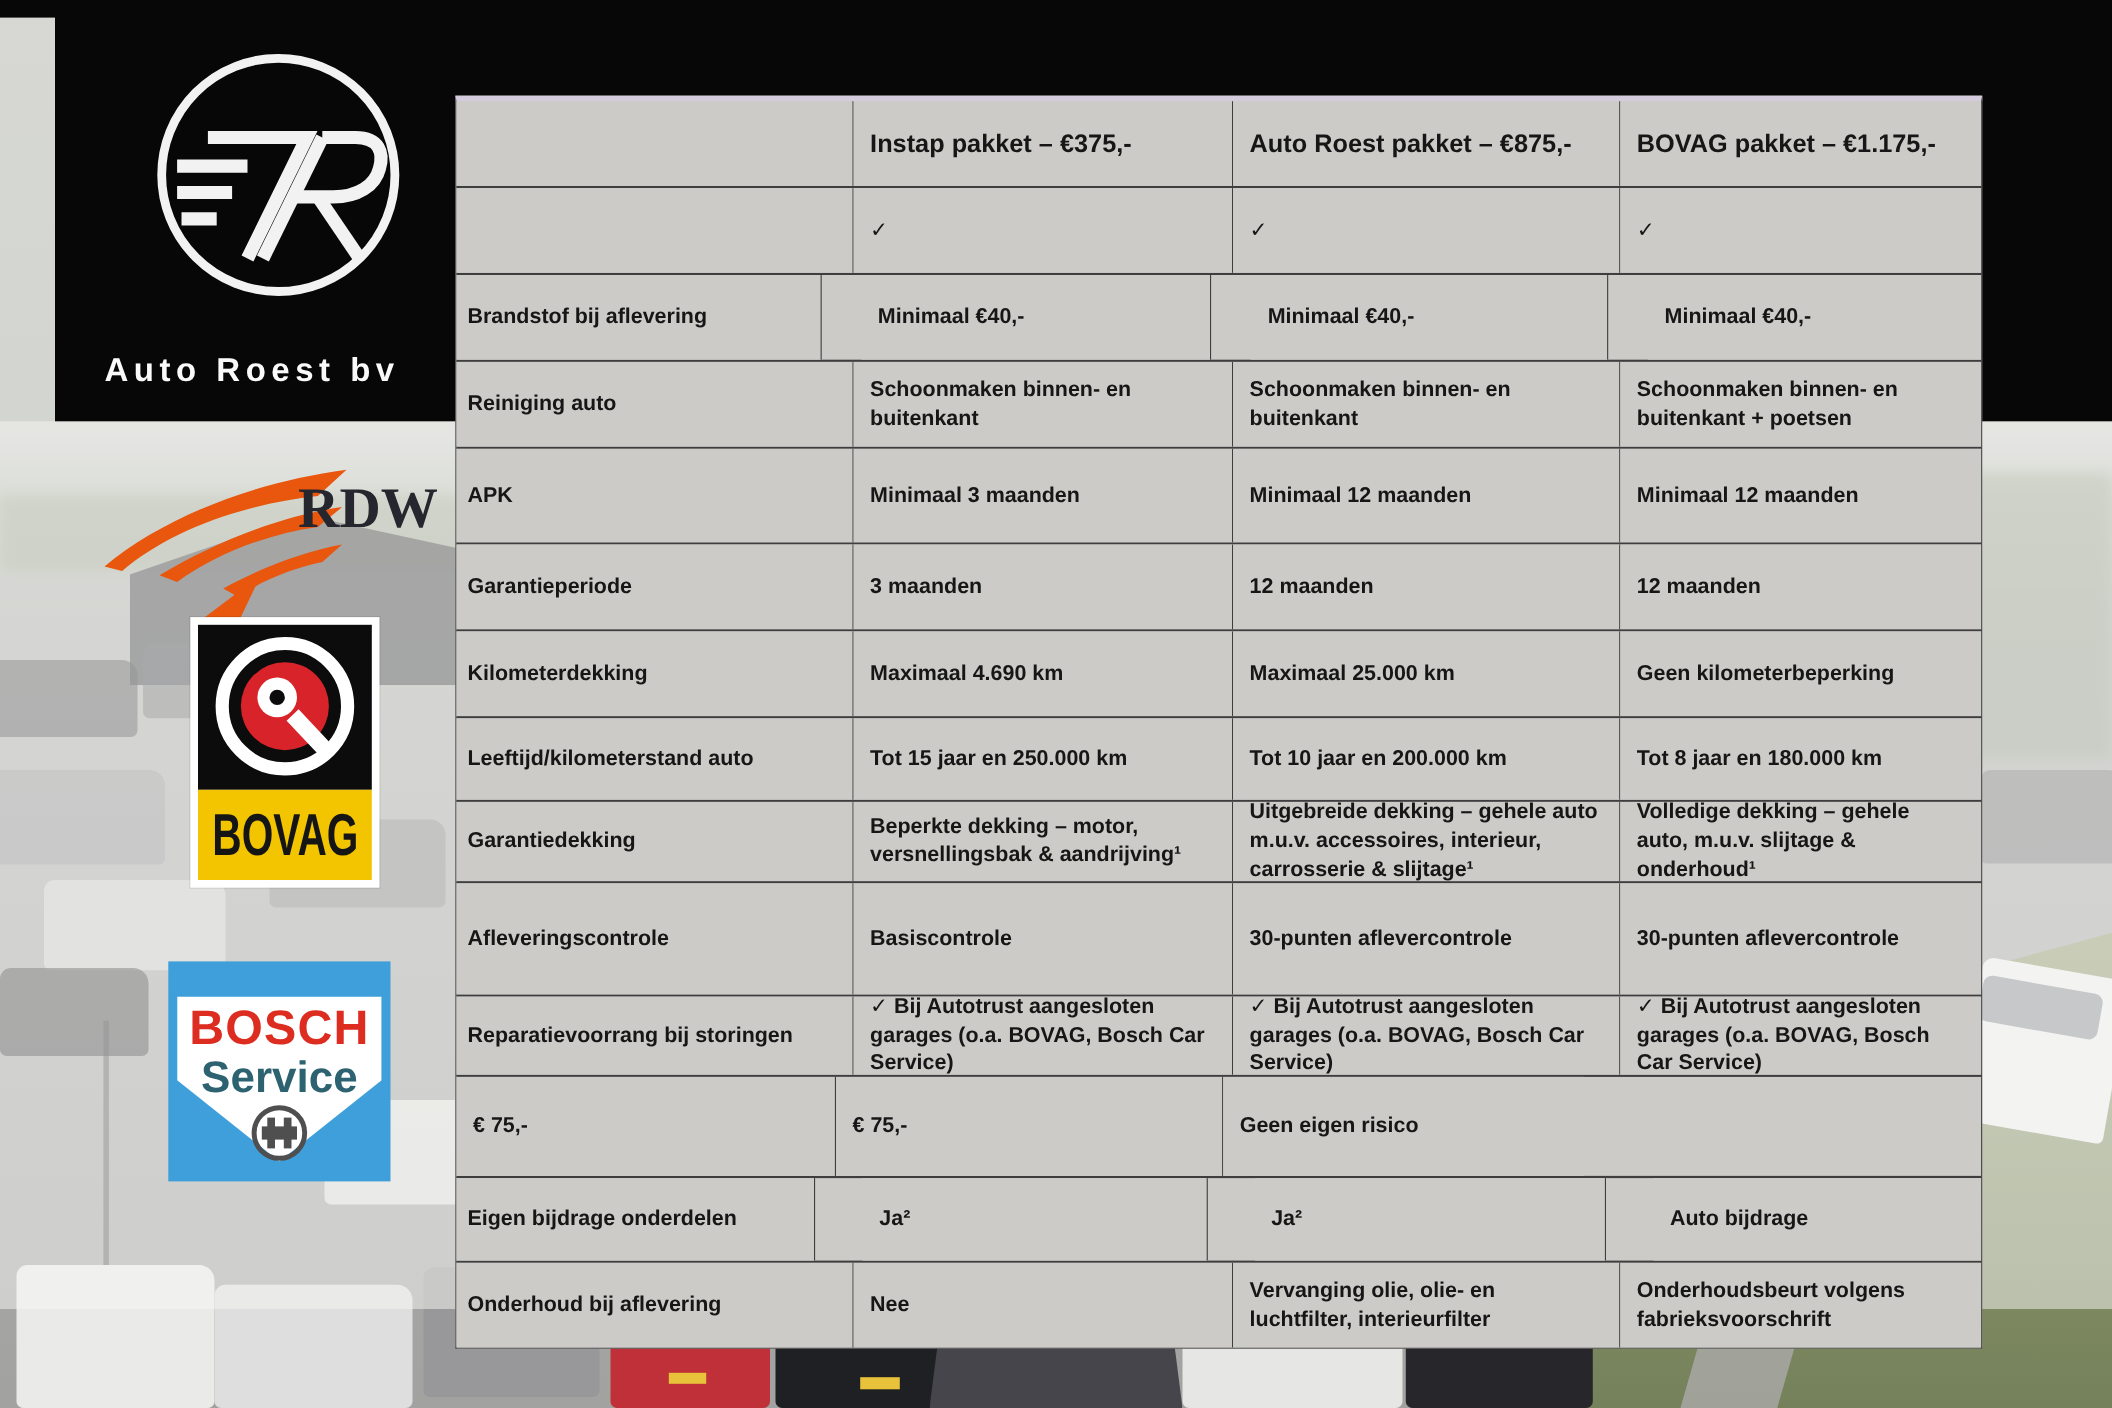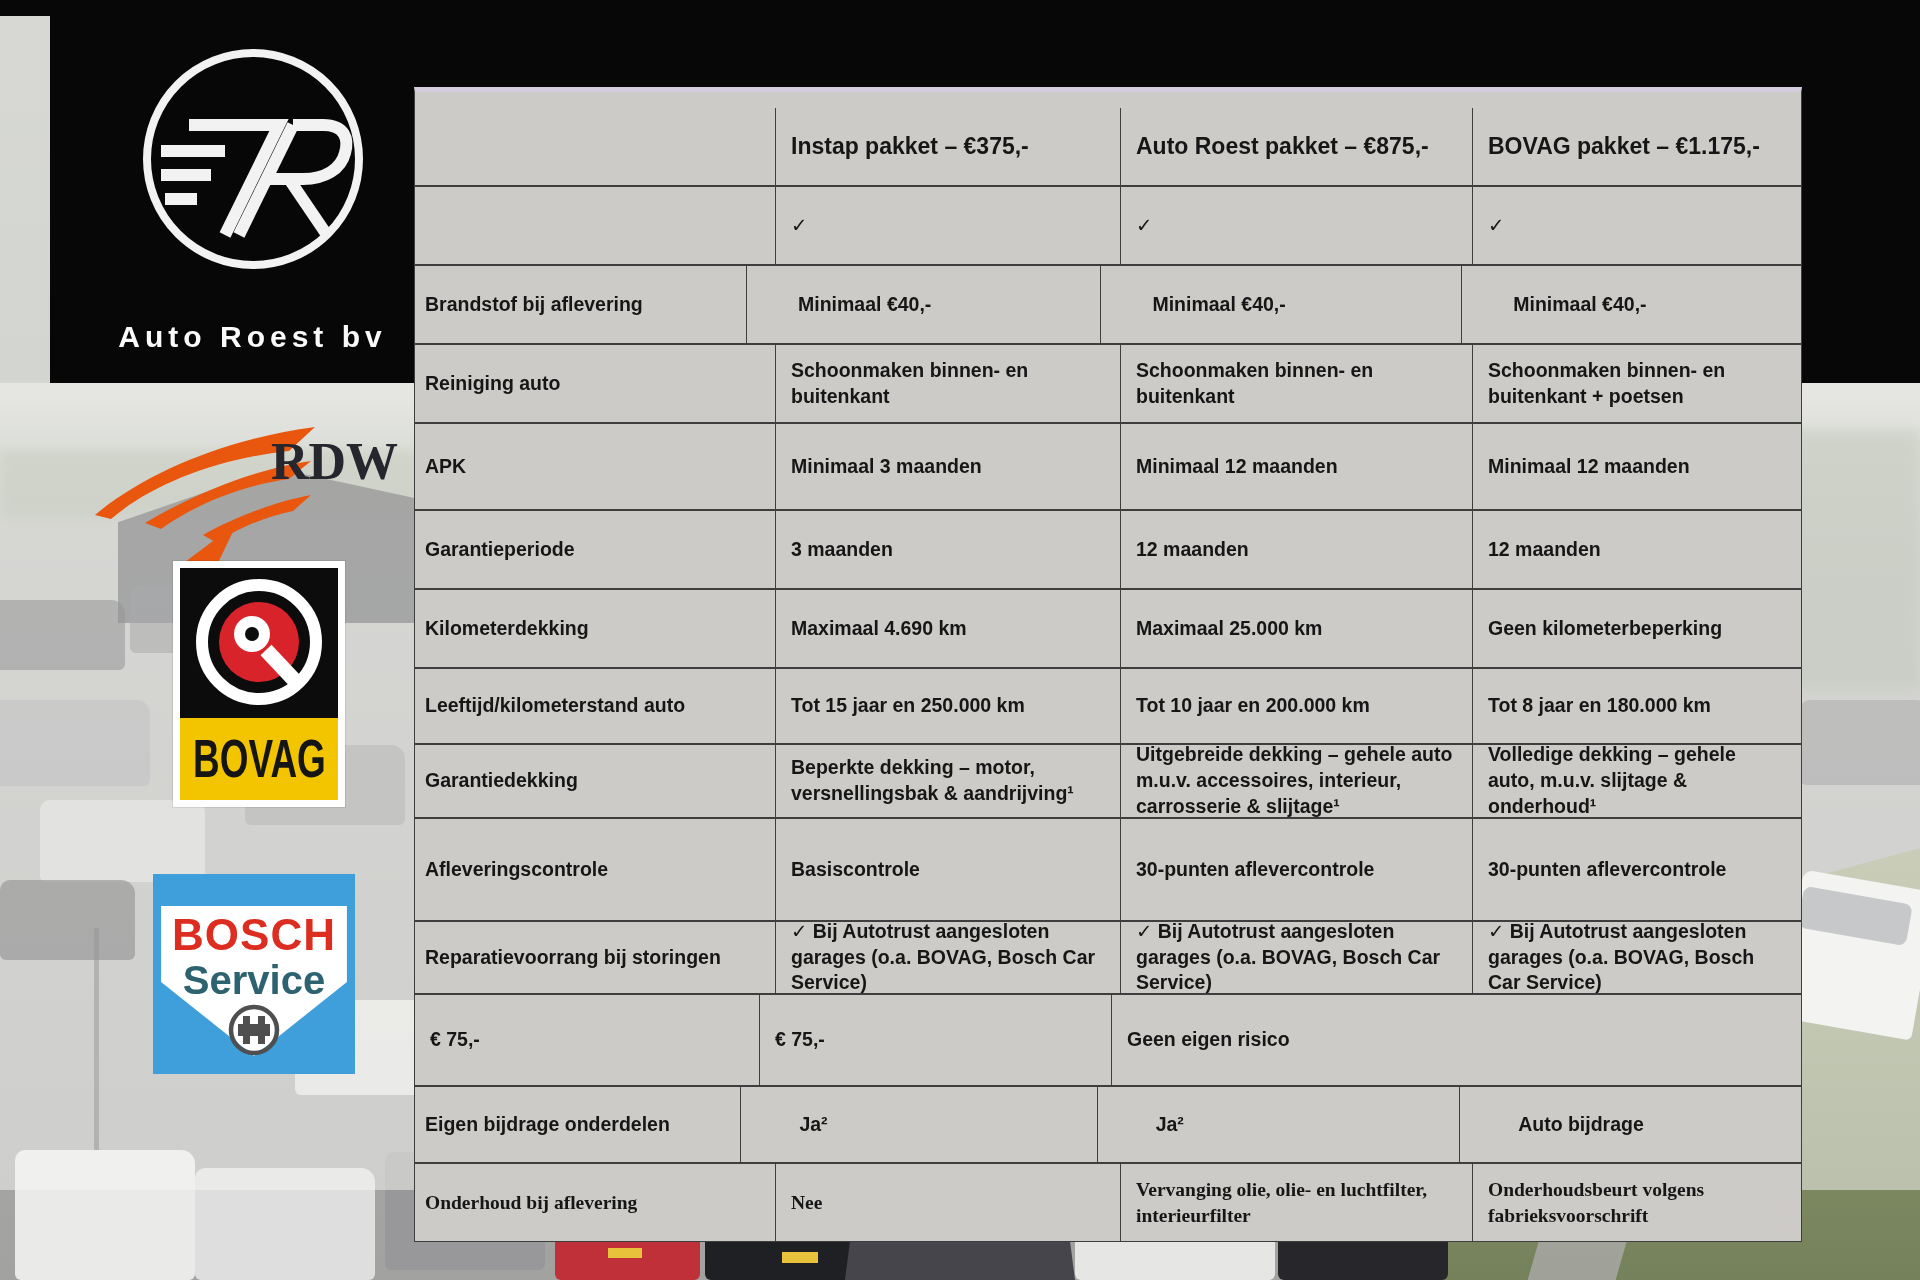--- a/index.html
+++ b/index.html
@@ -12,21 +12,21 @@
     background:linear-gradient(180deg,#d7d8d4 0%,#d3d5d0 31%,#bcc0b6 36%,#b2b3af 44%,#a9a9a7 75%,#a2a2a0 100%);}
   .ph{position:absolute;}
   .blur{filter:blur(6px);}
   .car{border-radius:10px 14px 6px 6px;}
   .fade-overlay{position:absolute;left:0;top:383px;width:1920px;height:807px;
     background:rgba(246,246,243,.52);}
 
   
   .topstrip{left:0;top:0;width:1920px;height:16px;background:var(--band_black);}
   .band{left:50px;top:0;width:1870px;height:383px;background:var(--band_black);}
-  .company{left:95px;top:320px;width:315px;text-align:center;color:#fafafa;
+  .company{left:95px;top:320px;width:315px;text-align:left;color:#fafafa;
     font-size:30px;font-weight:bold;letter-spacing:5px;}
 
   
   .rdw{left:85px;top:415px;width:320px;height:150px;}
   
   .bovag{left:173px;top:561px;width:172px;height:246px;background:#fff;
     box-sizing:border-box;padding:7px;box-shadow:0 0 0 1px rgba(0,0,0,.08);}
   .bovag-top{width:100%;height:150px;background:var(--bovag_black);}
   .bovag-bottom{width:100%;height:82px;background:var(--bovag_yellow);display:flex;
     align-items:center;justify-content:center;}
@@ -149,21 +149,21 @@
     <div class="bosch-line2">Service</div>
     <svg class="bosch-sym" width="60" height="60" viewBox="-30 -30 60 60">
       <circle r="23" fill="none" stroke="#4f4f4f" stroke-width="4.5"></circle>
       <rect x="-16" y="-6" width="32" height="12" fill="#4f4f4f"></rect>
       <rect x="-11" y="-14" width="7" height="28" fill="#4f4f4f"></rect>
       <rect x="4" y="-14" width="7" height="28" fill="#4f4f4f"></rect>
     </svg>
   </div>
 
   <div class="abs pkg-table">
-    <div class="trow head first" style="height:77px;margin-top:16px;">
+    <div class="trow head first" style="height:77px;">
       <div class="cell c0"></div>
       <div class="cell c1">Instap pakket – €375,-</div>
       <div class="cell c2">Auto Roest pakket – €875,-</div>
       <div class="cell c3">BOVAG pakket – €1.175,-</div>
     </div>
     <div>
         <div class="trow" style="height: 77px;">
           <div class="cell c0"></div>
           <div class="cell c1">✓</div>
           <div class="cell c2">✓</div>
@@ -227,21 +227,21 @@
           <div class="cell c1">€ 75,-</div>
           <div class="cell c2">€ 75,-</div>
           <div class="cell c3">Geen eigen risico</div>
         </div>
         <div class="trow" style="height: 75px; gap: 43px;">
           <div class="cell c0">Eigen bijdrage onderdelen</div>
           <div class="cell c1">Ja²</div>
           <div class="cell c2">Ja²</div>
           <div class="cell c3">Auto bijdrage</div>
         </div>
-        <div class="trow" style="height: 77px; font-family: Liberation Serif, serif;">
+        <div class="trow" style="height: 77px;">
           <div class="cell c0">Onderhoud bij aflevering</div>
           <div class="cell c1">Nee</div>
           <div class="cell c2">Vervanging olie, olie- en luchtfilter, interieurfilter</div>
           <div class="cell c3">Onderhoudsbeurt volgens fabrieksvoorschrift</div>
         </div>
       </div>
   </div>
 
 </div>
 

